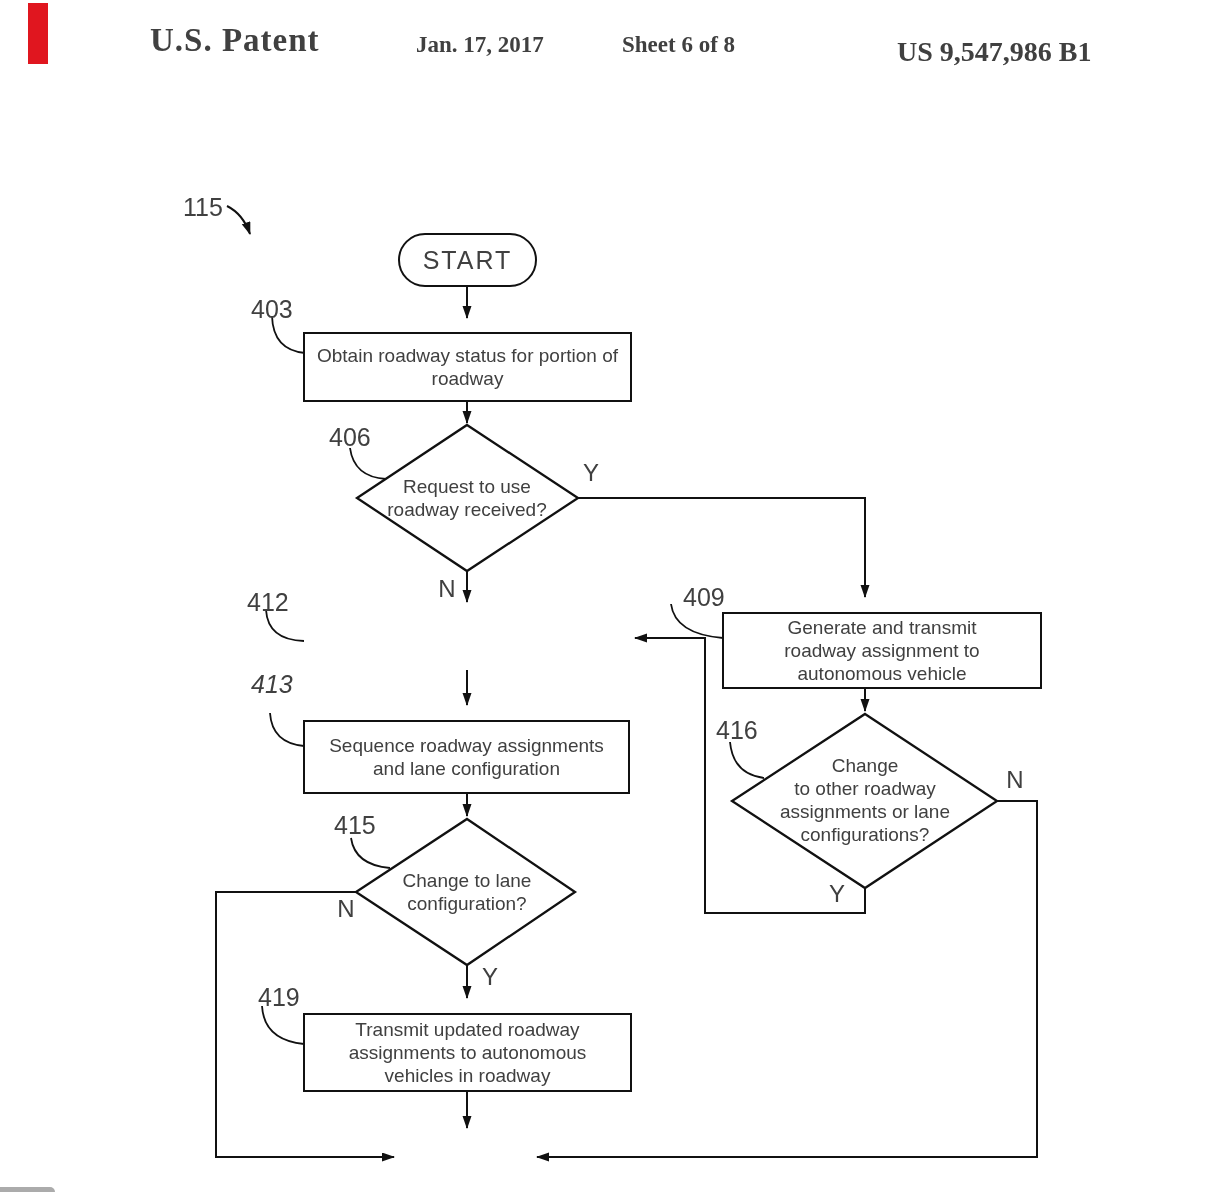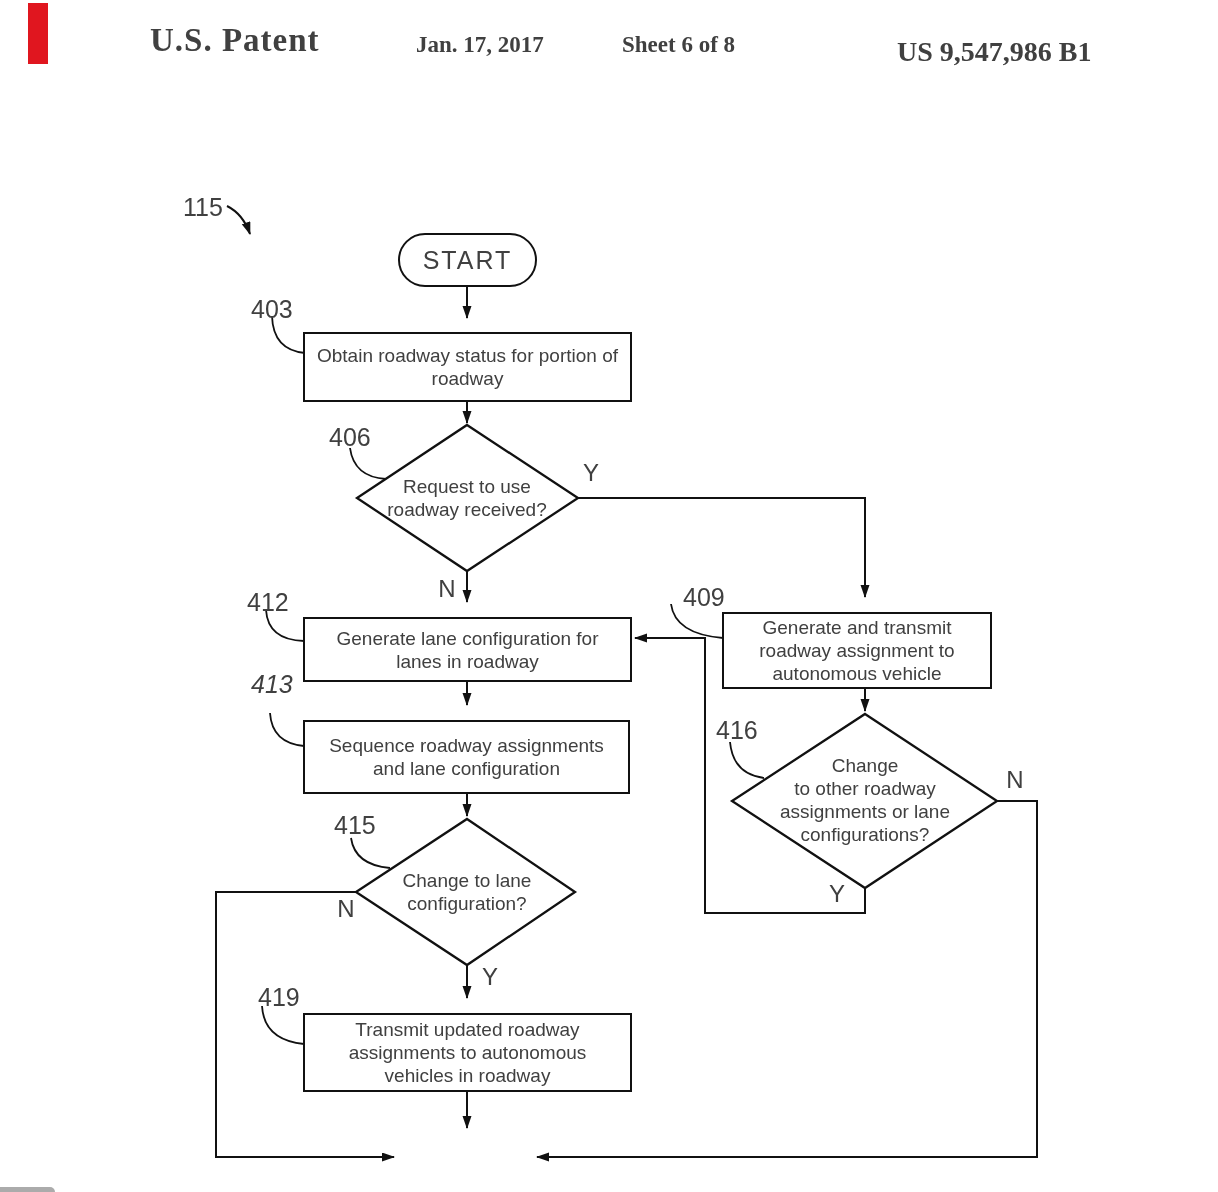--- a/index.html
+++ b/index.html
@@ -78,25 +78,23 @@
       <path d="M351,838 Q355,865 390,868"></path>
       <path d="M262,1006 Q264,1040 304,1044"></path>
       <path d="M227,206 Q243,214 250,234" stroke-width="2" marker-end="url(#ah)"></path>
     </g>
   </svg>
 
   <div class="abs stadium" style="left:398px;top:233px;width:139px;height:54px;">START</div>
 
   <div class="abs node-box" style="left:303px;top:320px;width:329px;height:70px;">Obtain roadway status for portion of
 roadway</div>
-  <div class="abs node-box" style="left:303px;top:605px;width:329px;height:65px;">Generate lane configuration for
-lanes in roadway</div>
   <div class="abs node-box" style="left:303px;top:708px;width:327px;height:74px;">Sequence roadway assignments
 and lane configuration</div>
-  <div class="abs node-box" style="left:722px;top:600px;width:270px;height:77px;">Generate and transmit
+  <div class="abs node-box" style="left:722px;top:600px;width:320px;height:77px;">Generate and transmit
 roadway assignment to
 autonomous vehicle</div>
   <div class="abs node-box" style="left:303px;top:1001px;width:329px;height:79px;">Transmit updated roadway
 assignments to autonomous
 vehicles in roadway</div>
 
   <div class="abs d-text" style="left:362px;top:456px;width:210px;height:84px;">Request to use
 roadway received?</div>
   <div class="abs d-text" style="left:362px;top:850px;width:210px;height:84px;">Change to lane
 configuration?</div>

